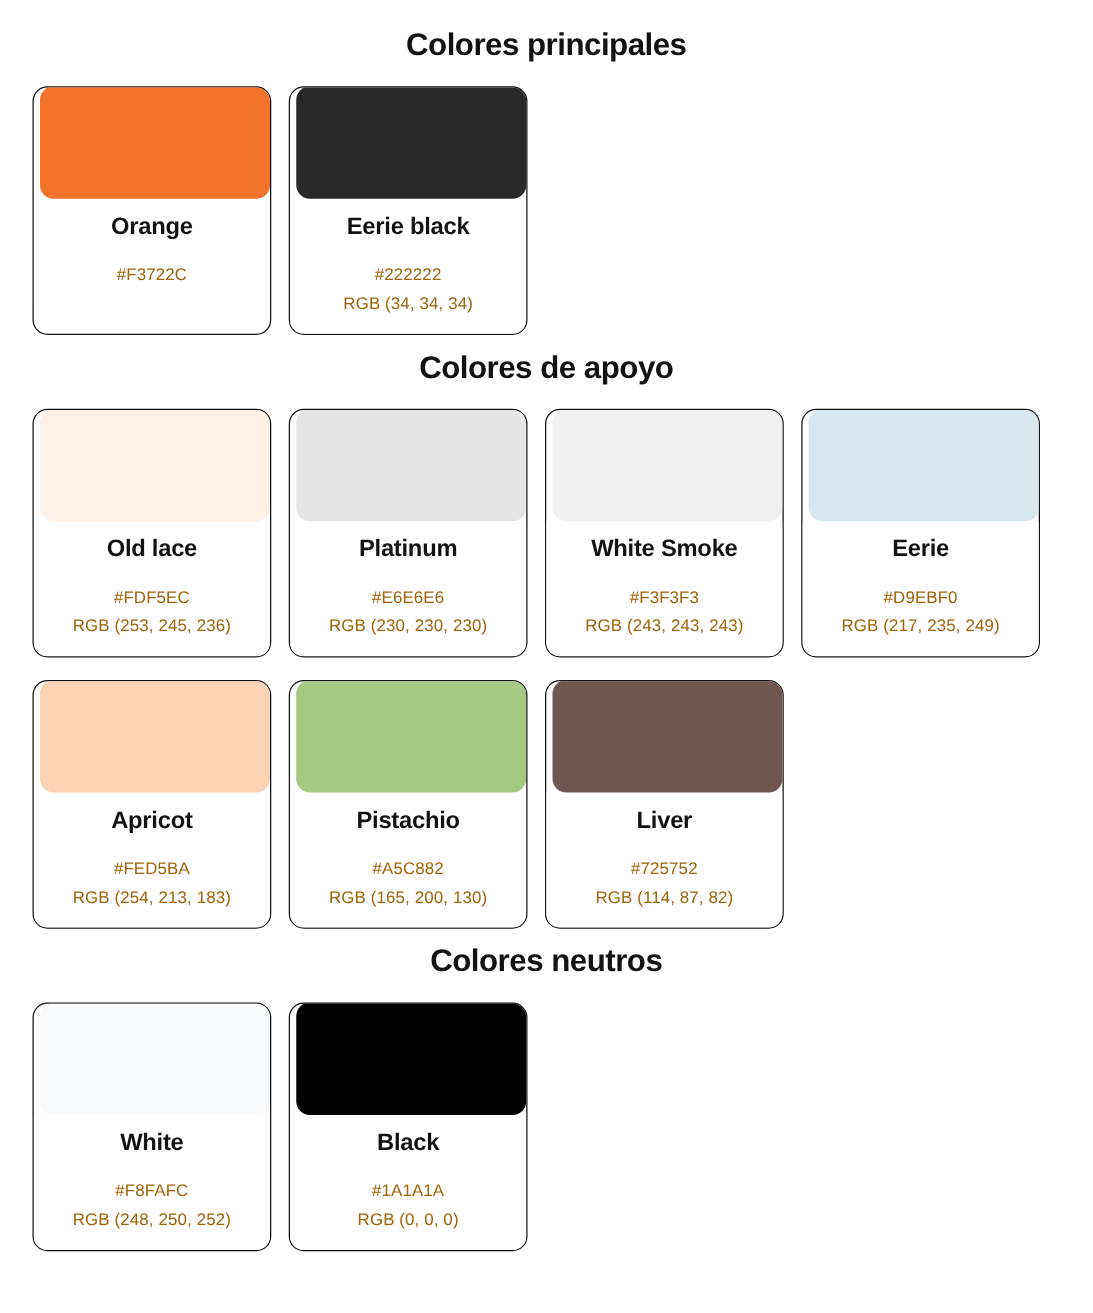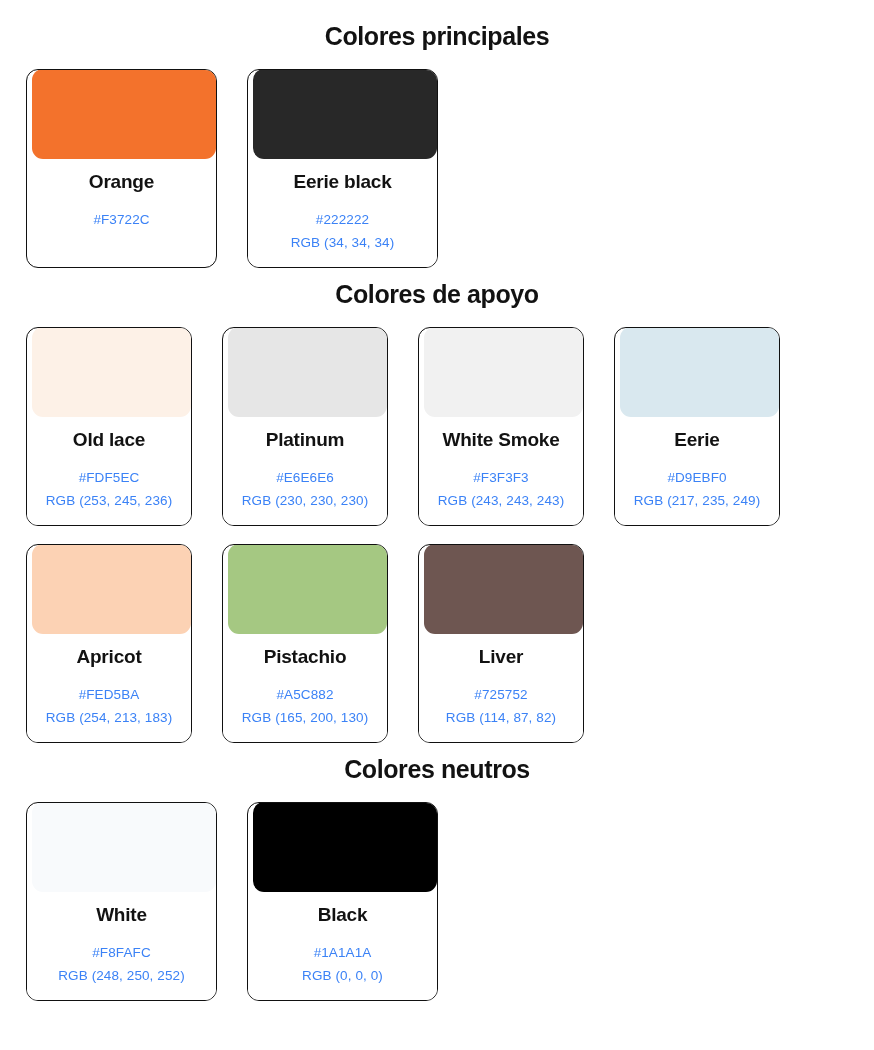--- a/index.html
+++ b/index.html
@@ -29,25 +29,25 @@
     letter-spacing: -0.4px;
     line-height: 1.15;
     color: #121212;
     margin: 0 0 18px 0;
     padding: 0;
   }
 
   .card-row {
     display: flex;
     flex-wrap: wrap;
-    gap: 18px 30px;
+    gap: 18px 14px;
   }
 
   .card {
-    width: 166px;
+    width: 191px;
     border: 1.2px solid #111111;
     border-radius: 12px;
     background: #ffffff;
     overflow: hidden;
     display: flex;
     flex-direction: column;
   }
 
   .swatch {
     height: 90px;
@@ -73,21 +73,21 @@
     letter-spacing: -0.2px;
     line-height: 1.2;
     color: #121212;
     margin-bottom: 14px;
   }
 
   .card-hex,
   .card-rgb {
     font-size: 13.5px;
     line-height: 1.72;
-    color: #3b82f6;
+    color: #a16207;
     letter-spacing: 0.1px;
   }
 
   
   .row-2 .card { width: 191px; }
 </style>
 </head>
 <body>
 
 <div class="page">

